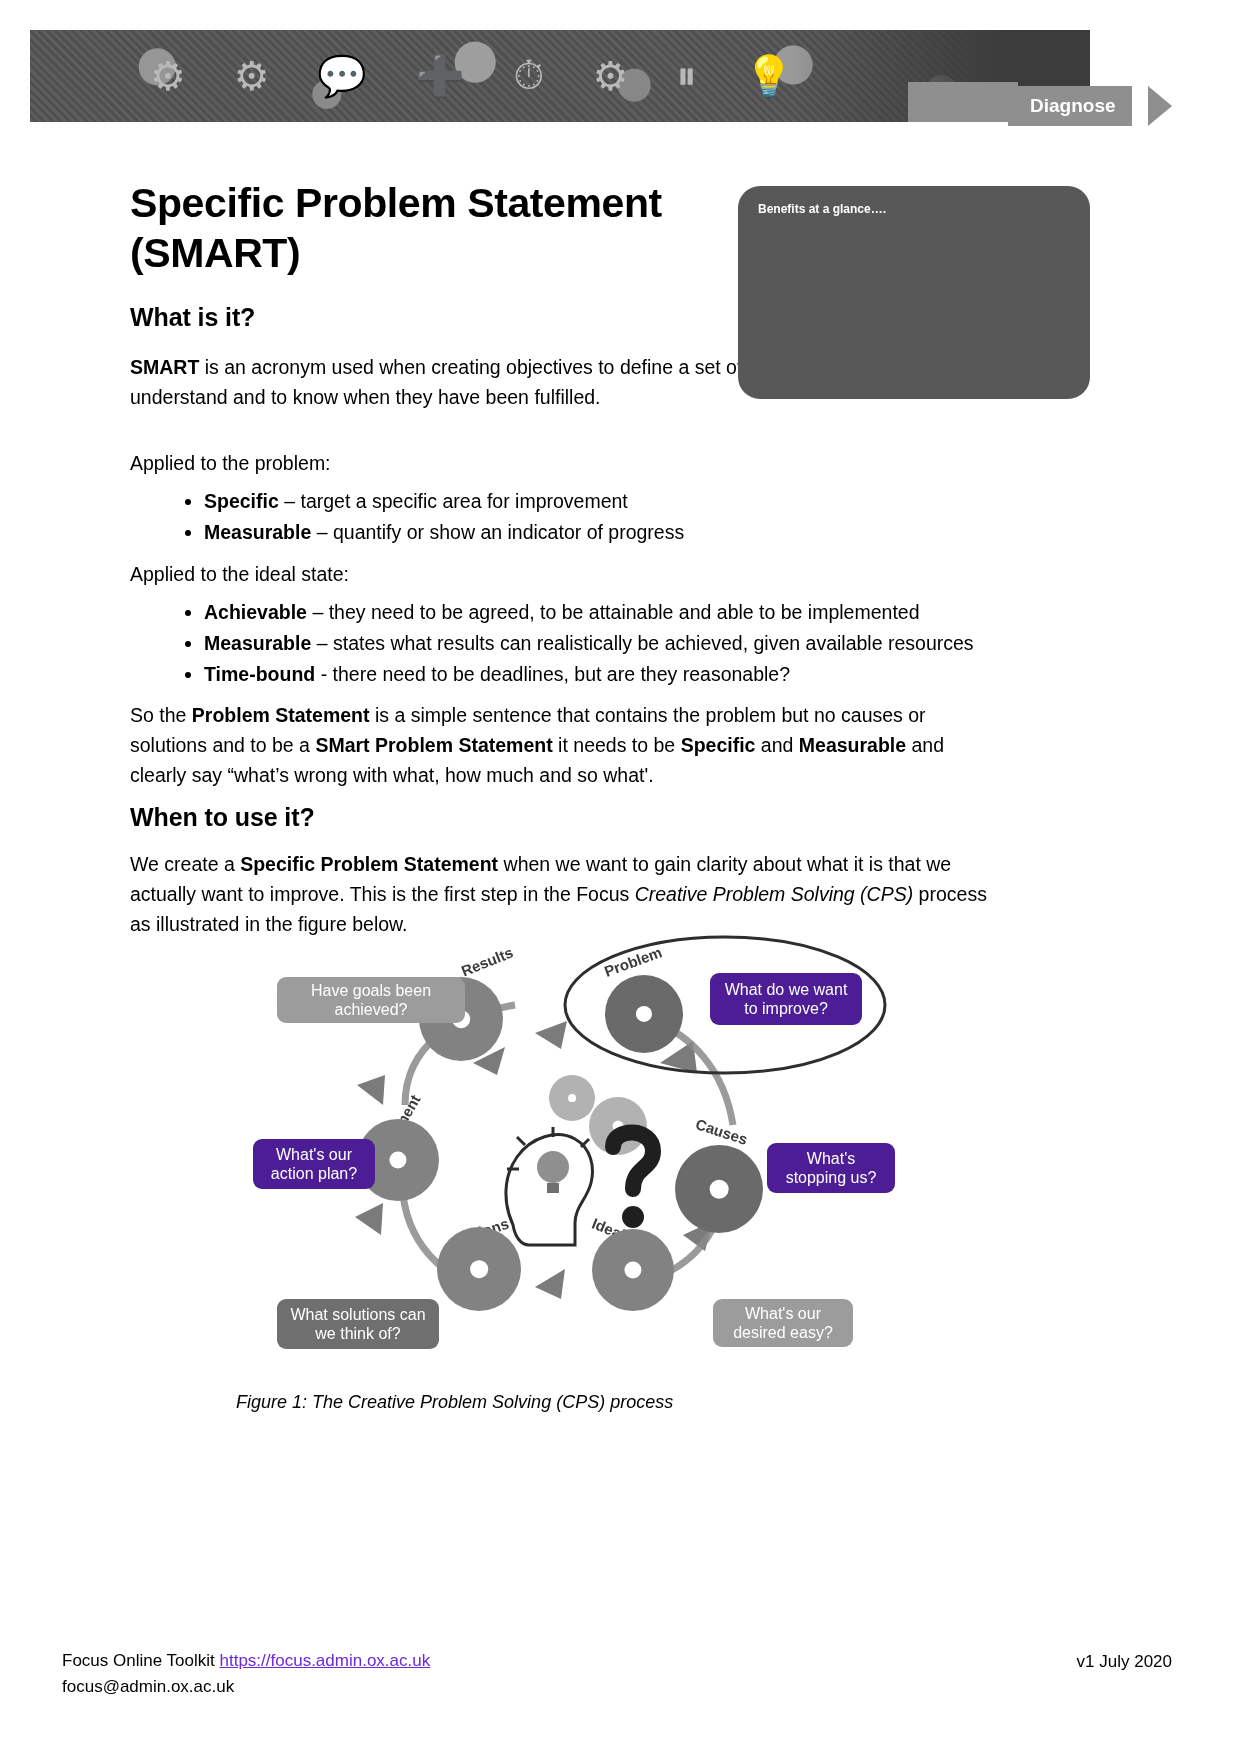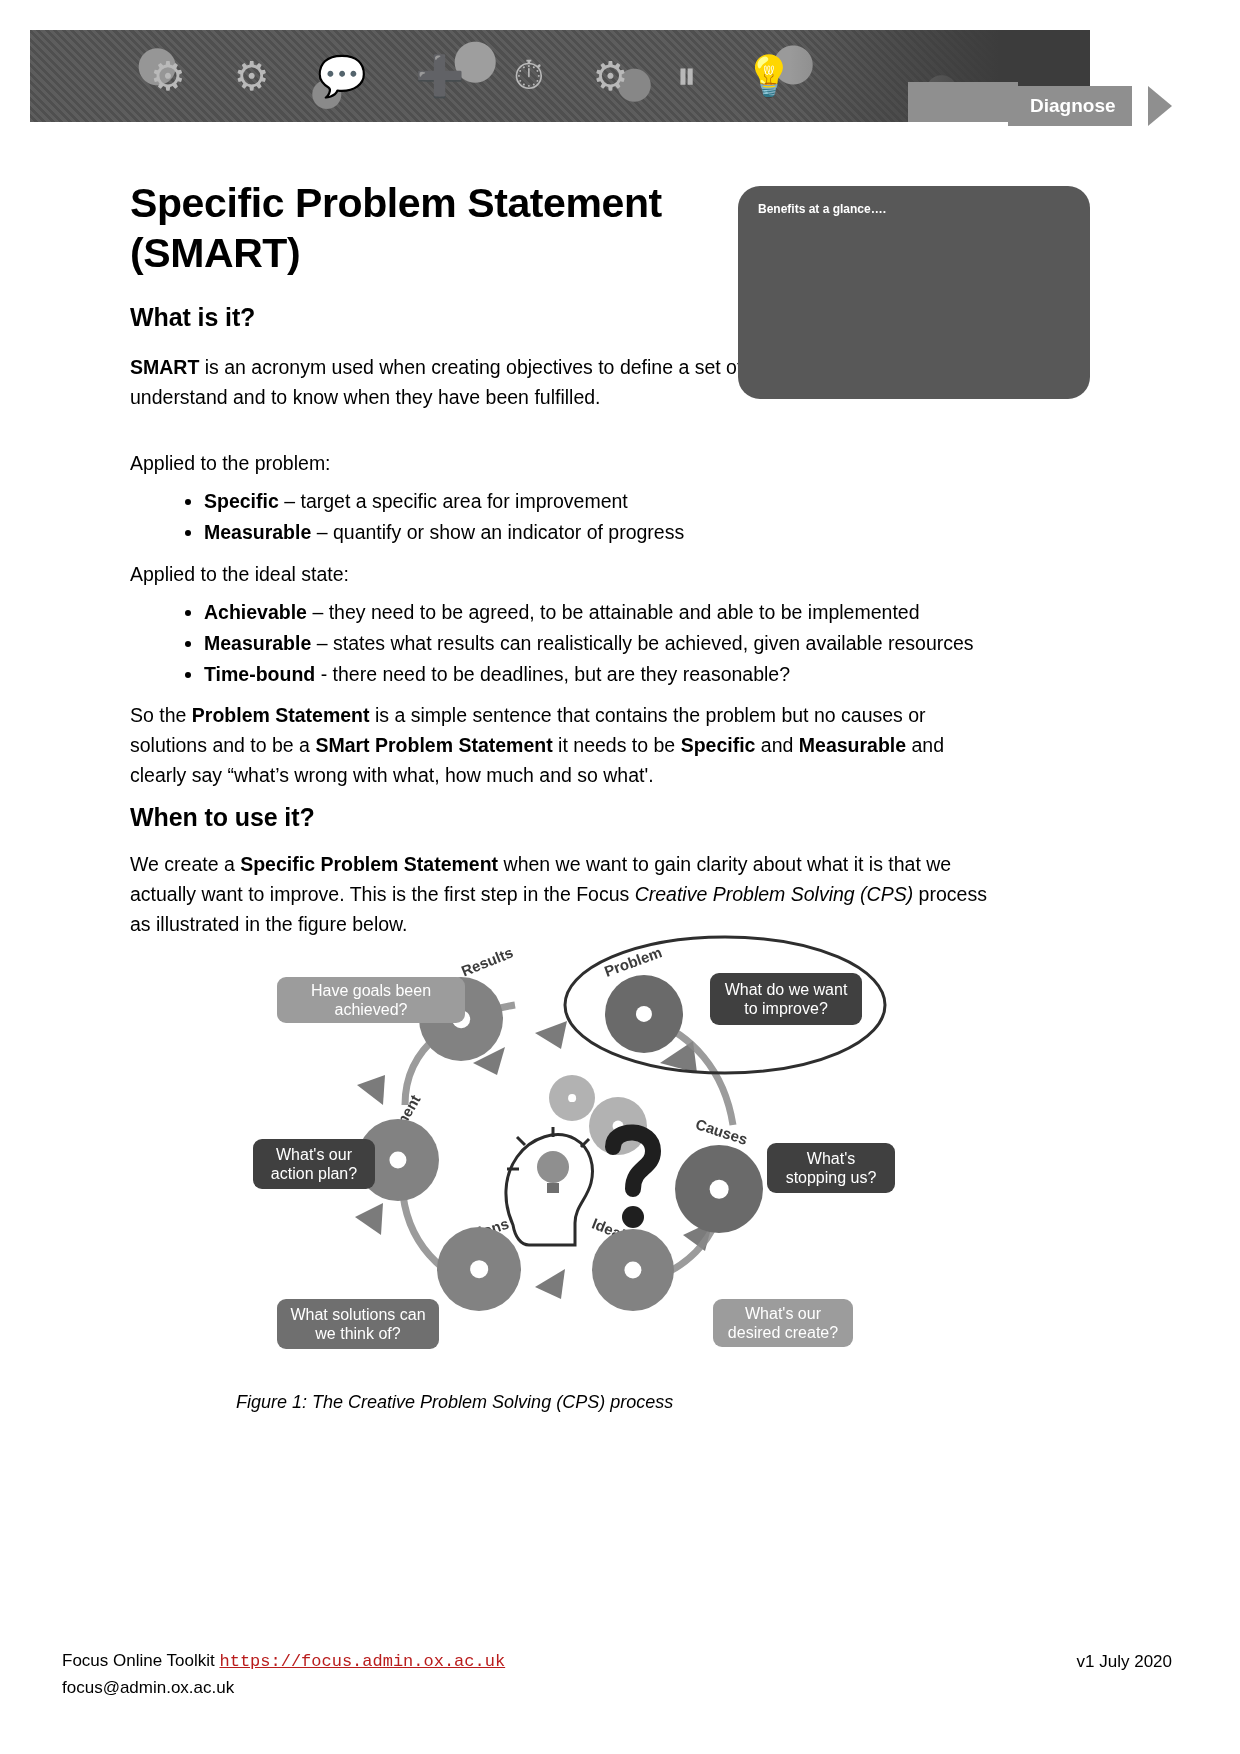--- a/index.html
+++ b/index.html
@@ -196,21 +196,21 @@
   .figure-caption {
     position: absolute;
     left: 236px;
     top: 1392px;
     font-size: 18px;
     font-style: italic;
   }
 
   .cps-box {
     position: absolute;
-    background: #404040;
+    background: #4c1d95;
     color: #ffffff;
     border-radius: 9px;
     font-size: 16px;
     line-height: 1.2;
     text-align: center;
     display: flex;
     align-items: center;
     justify-content: center;
     padding: 7px 8px;
     box-sizing: border-box;
@@ -257,23 +257,22 @@
     left: 62px;
     top: 1648px;
     width: 1110px;
     font-size: 17px;
     line-height: 1.5;
     display: flex;
     justify-content: space-between;
     align-items: flex-start;
   }
   .footer a, .footer .link {
-    color: #b91c1c;
+    color: #6d28d9;
     text-decoration: underline;
-    font-family: Liberation Mono, monospace;
   }
   .footer-right { font-size: 17px; white-space: nowrap; padding-top: 1px; }
 
   .arrow-svg { position: absolute; left: 0; top: 0; overflow: visible; }
 </style>
 </head>
 <body>
 
 <div id="page">
 
@@ -398,21 +397,21 @@
         <line x1="86" y1="42" x2="94" y2="34"></line>
         <line x1="24" y1="64" x2="12" y2="64"></line>
       </g>
       <path d="M118,42 C118,22 158,22 158,46 C158,64 138,62 138,84" fill="none" stroke="#1f1f1f" stroke-width="16" stroke-linecap="round"></path>
       <circle cx="138" cy="112" r="11" fill="#1f1f1f"></circle>
     </svg>
 
     <div class="cps-box light" style="left:72px;  top:42px;  width:188px; height:46px;">Have goals been achieved?</div>
     <div class="cps-box" style="left:505px; top:38px;  width:152px; height:52px;">What do we want to improve?</div>
     <div class="cps-box" style="left:562px; top:208px; width:128px; height:50px;">What's stopping us?</div>
-    <div class="cps-box light" style="left:508px; top:364px; width:140px; height:48px;">What's our desired create?</div>
+    <div class="cps-box light" style="left:508px; top:364px; width:140px; height:48px;">What's our desired easy?</div>
     <div class="cps-box dark" style="left:72px;  top:364px; width:162px; height:50px;">What solutions can we think of?</div>
     <div class="cps-box" style="left:48px;  top:204px; width:122px; height:50px;">What's our action plan?</div>
   </div>
 
   <div class="figure-caption">Figure 1: The Creative Problem Solving (CPS) process</div>
 
   <div class="footer">
     <div>
       <div>
         <span>Focus Online Toolkit </span><span class="link">https://focus.admin.ox.ac.uk</span>

